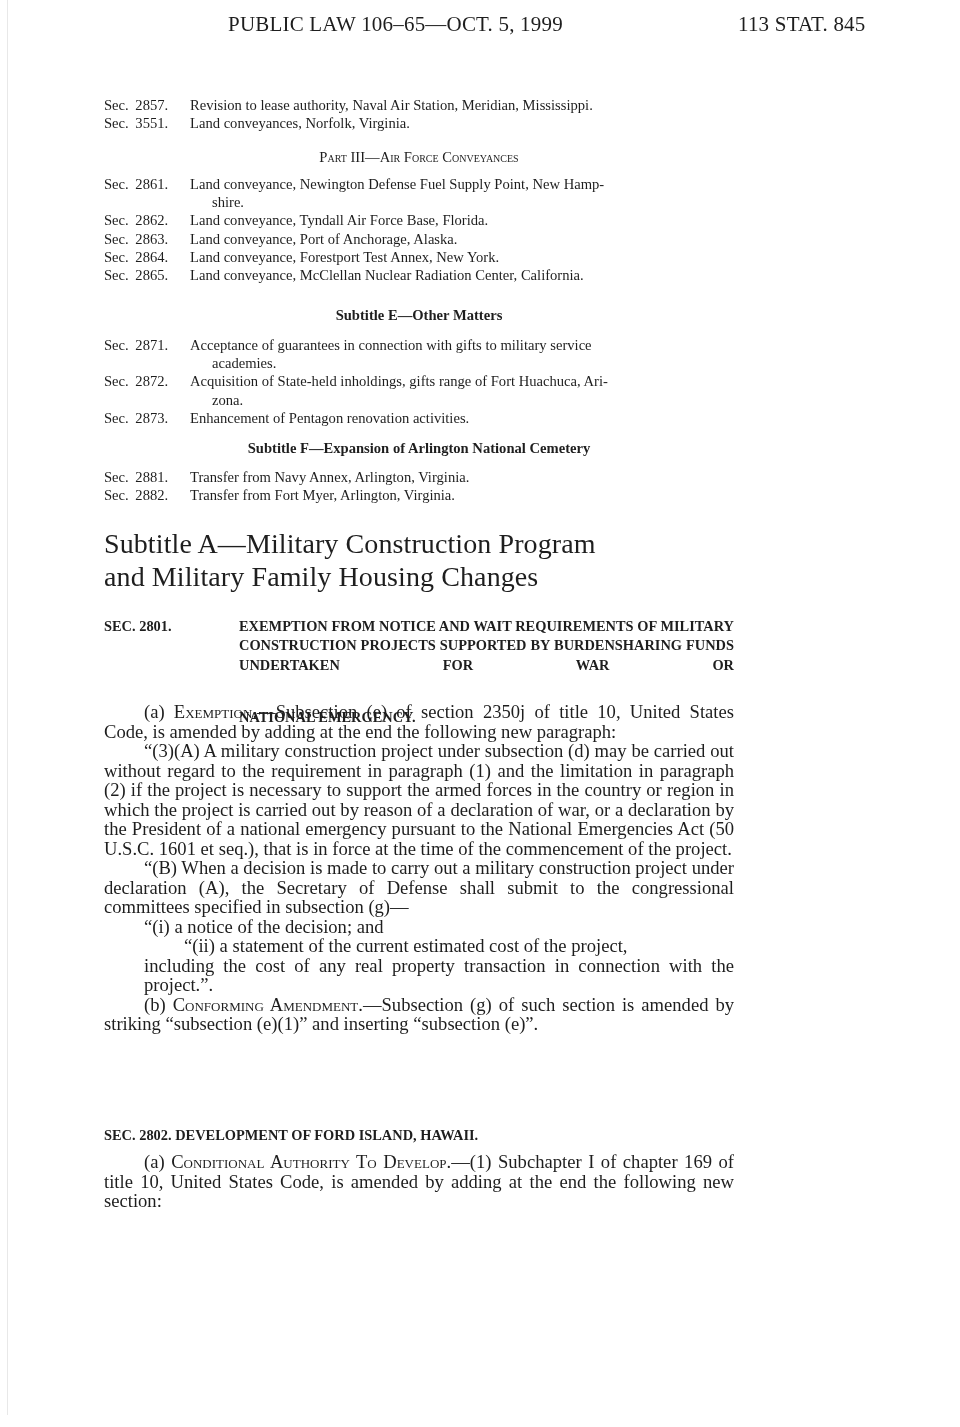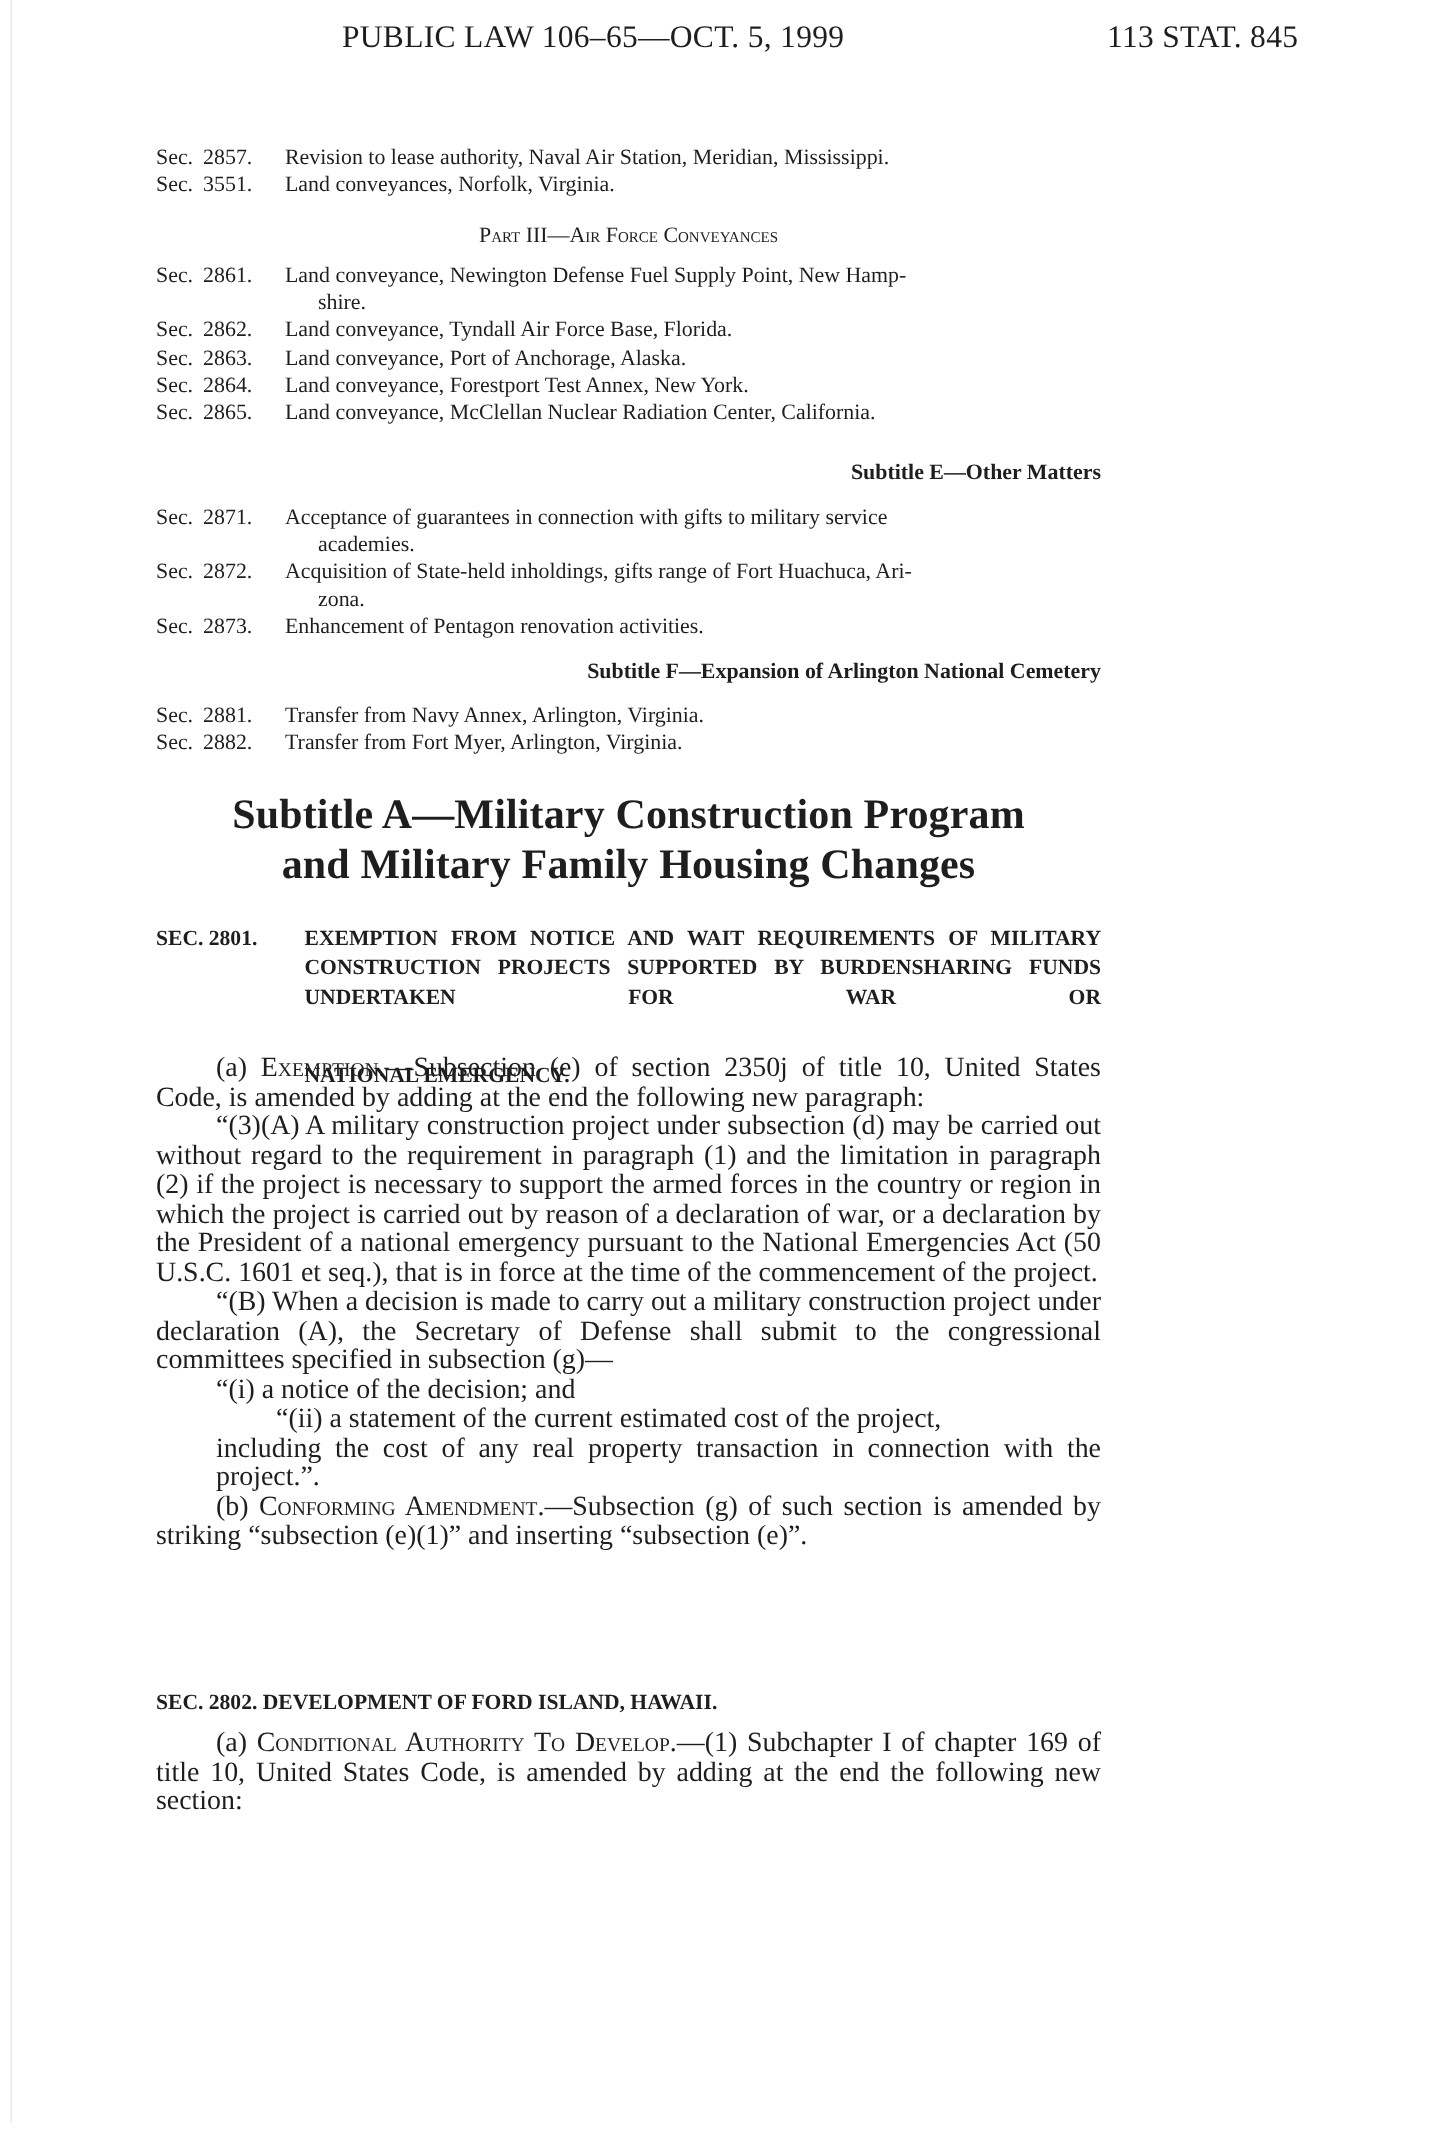--- a/index.html
+++ b/index.html
@@ -78,43 +78,43 @@
       left: 0;
       width: 630px;
       text-align: center;
       font-size: 14.6px;
     }
     .smallcaps {
       font-variant: small-caps;
     }
     .bold {
       font-weight: bold;
-      text-align: right;
     }
     .subtitle-a {
       position: absolute;
       left: 0;
       top: 527px;
       width: 630px;
-      text-align: center;
-      font-weight: bold;
+      text-align: left;
+      font-weight: normal;
       font-size: 28px;
       line-height: 33px;
       letter-spacing: 0.1px;
     }
     .sec-heading {
       position: absolute;
       left: 0;
       width: 630px;
       font-weight: bold;
       font-size: 14.4px;
       line-height: 19.4px;
     }
     .sec-heading.multi {
       display: flex;
+      gap: 36px;
     }
     .sec-heading .sec-num {
       flex: 0 0 99px;
       white-space: nowrap;
     }
     .sec-heading .sec-title {
       flex: 1;
       text-align: justify;
       text-align-last: justify;
     }

